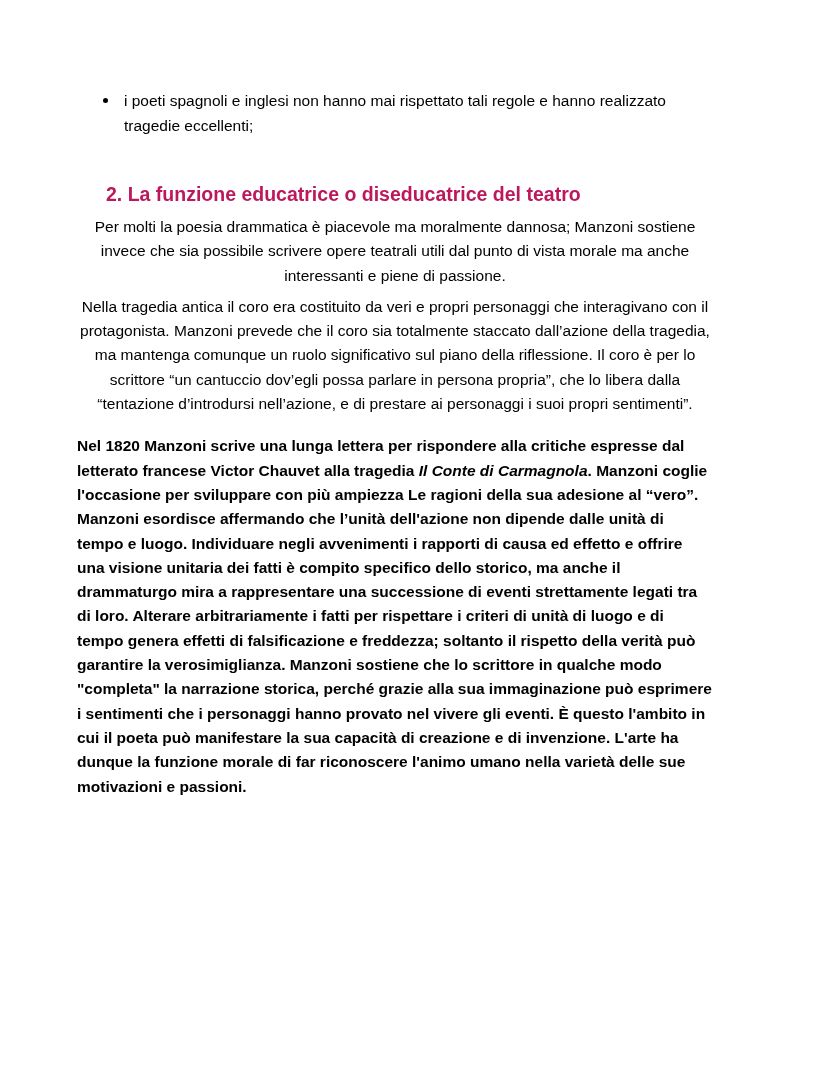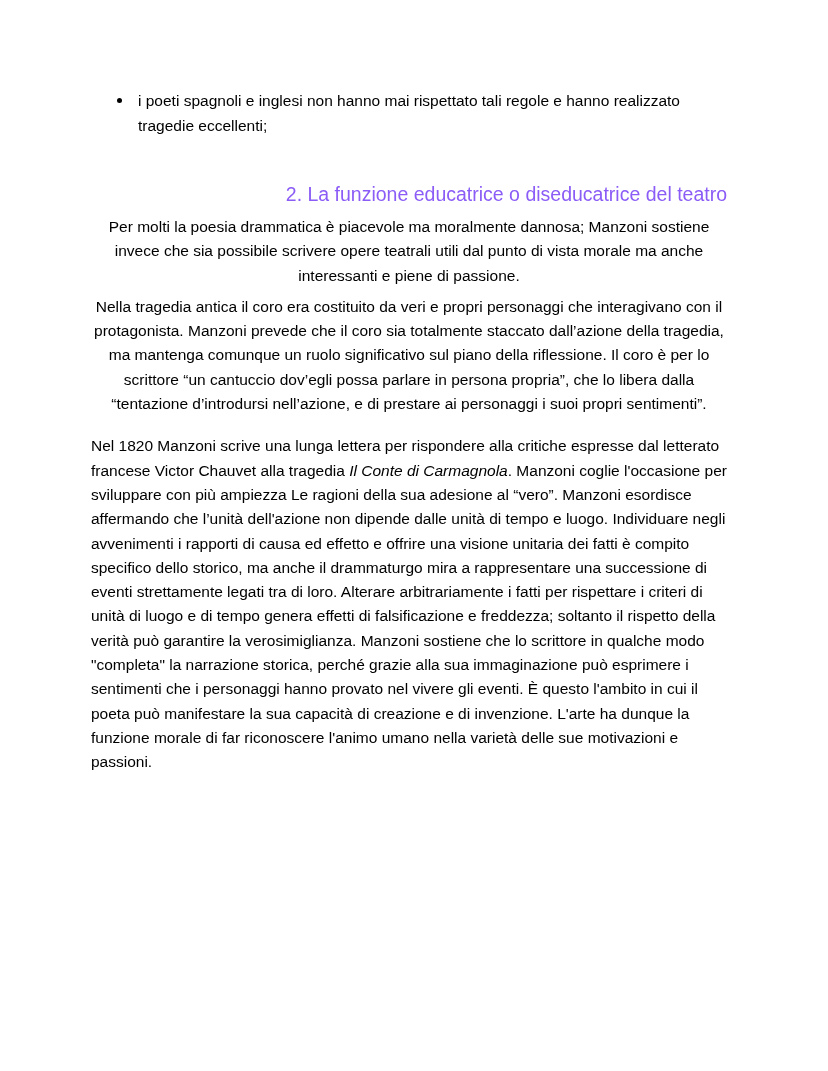--- a/index.html
+++ b/index.html
@@ -18,21 +18,21 @@
   }
   .page {
     position: relative;
     width: 828px;
     height: 1071px;
     background: #ffffff;
     box-sizing: border-box;
   }
   .content {
     position: absolute;
-    left: 91px;
+    left: 77px;
     top: 88px;
     width: 636px;
   }
 
   
   .bullet-list {
     list-style: none;
     margin: 0 0 0 0;
     padding: 0;
   }
@@ -52,25 +52,24 @@
     height: 5px;
     border-radius: 50%;
     background: #000000;
   }
 
   
   .section-heading {
     margin: 0;
     padding: 0;
     font-size: 19.5px;
-    font-weight: 400;
+    font-weight: 700;
     line-height: 28px;
-    color: #8b5cf6;
+    color: #be185d;
     margin-left: 29px;
-    text-align: right;
   }
   .heading-block-1 { margin-top: 42px; }
   .heading-block-2 { margin-top: 33px; }
 
   
   .body-text {
     margin: 0;
     padding: 0;
     font-size: 15.5px;
     line-height: 24.3px;
@@ -87,21 +86,21 @@
     font-size: 23px;
     font-weight: bold;
     line-height: 30px;
     color: #000000;
     letter-spacing: -0.1px;
   }
   .doc-title .ital {
     font-style: italic;
   }
 
-  .title-para-gap { margin-top: 18px; }
+  .title-para-gap { margin-top: 18px; font-weight: bold; }
 
   .ital { font-style: italic; }
 </style>
 </head>
 <body>
 
 <div class="page">
   <div class="content">
 
     <ul class="bullet-list">

